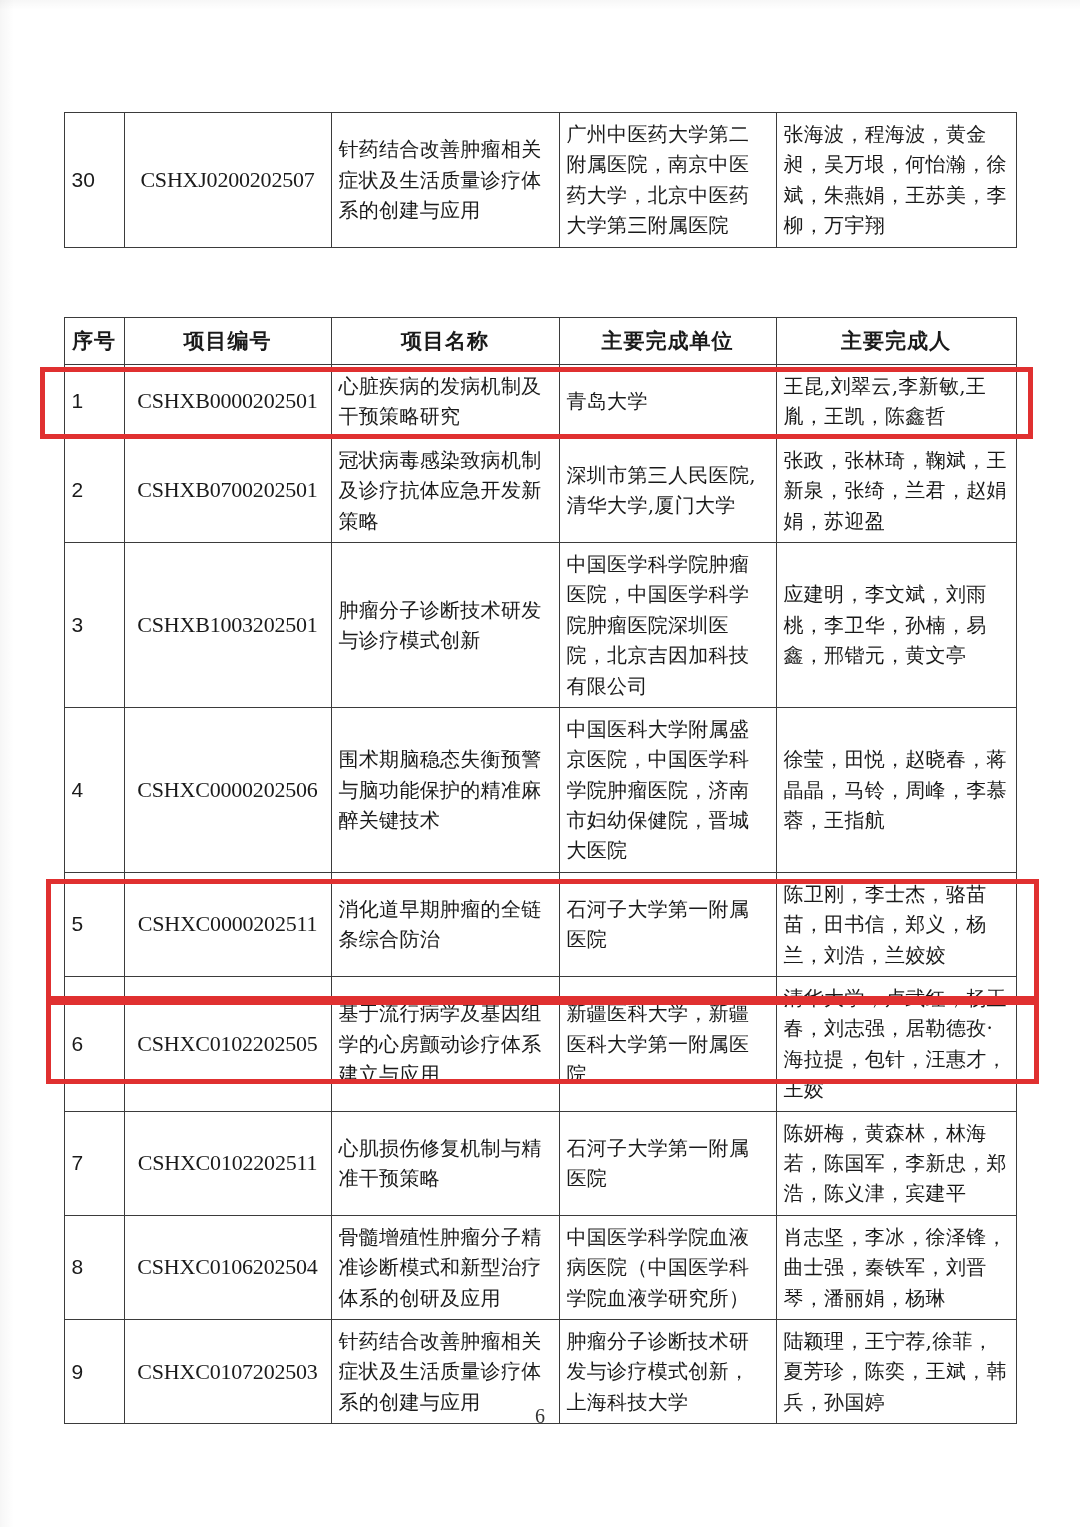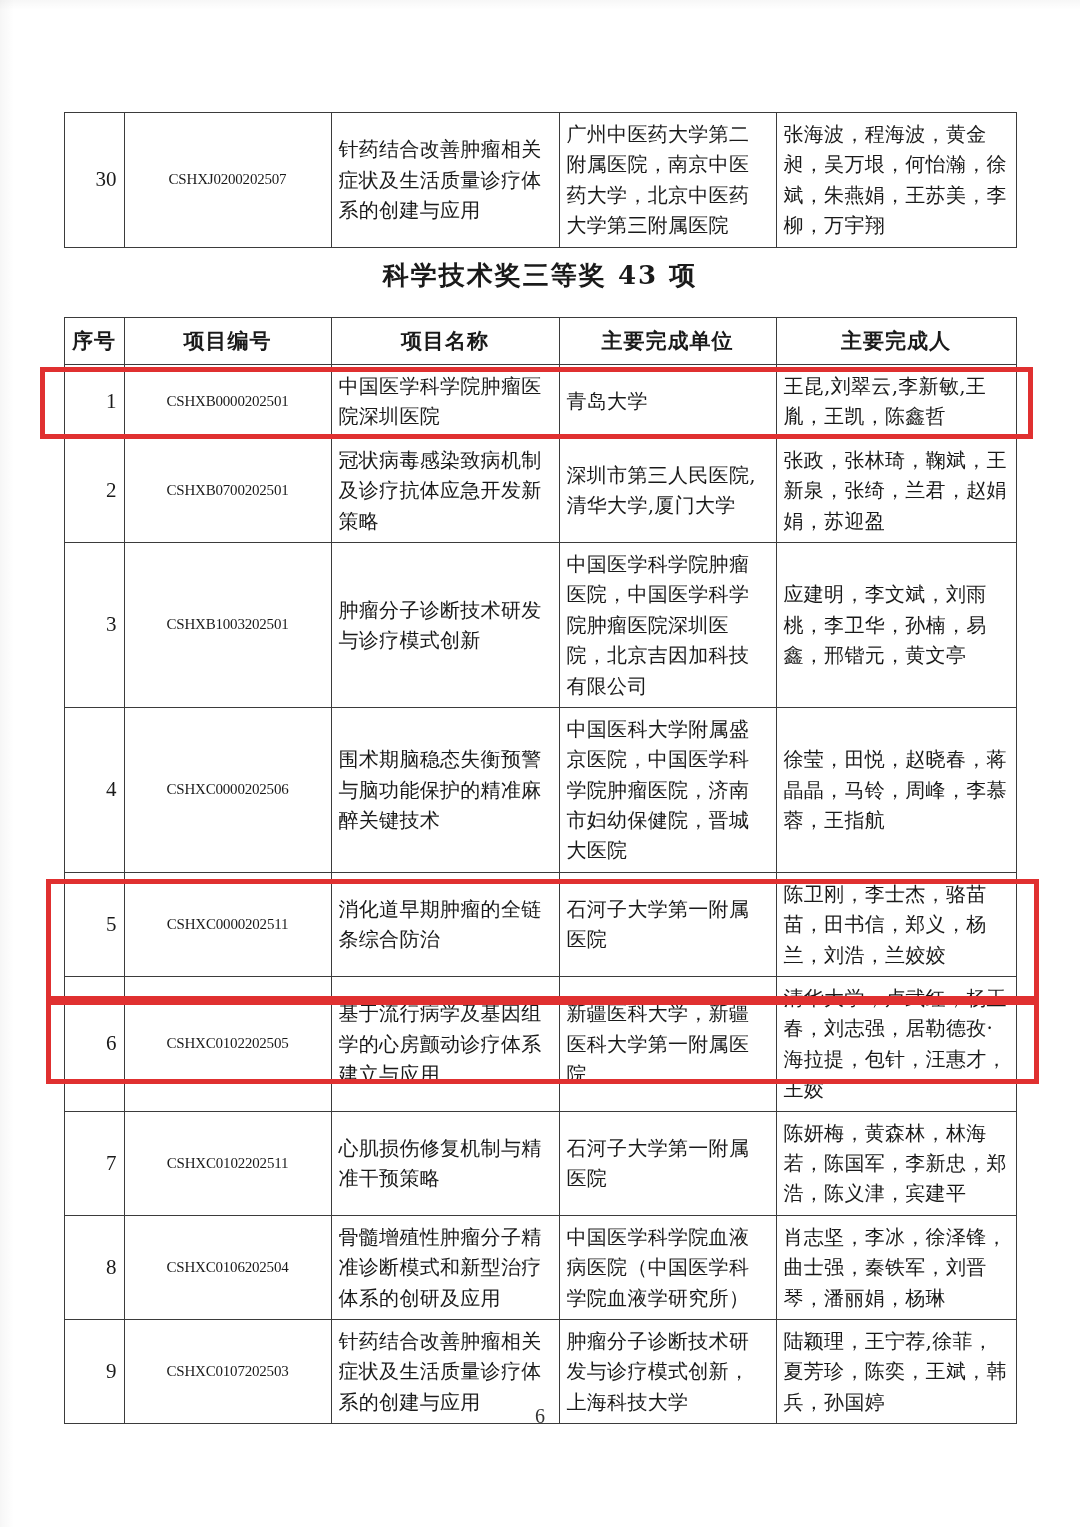--- a/index.html
+++ b/index.html
@@ -39,28 +39,28 @@
   }
 
   
   col.c-seq   { width: 60px; }
   col.c-code  { width: 207px; }
   col.c-name  { width: 228px; }
   col.c-unit  { width: 217px; }
   col.c-ppl   { width: 240px; }
 
   .cell-seq {
-    text-align: right;
+    text-align: left;
     font-size: 21px;
-    font-family: Liberation Serif, serif;
+    font-family: Liberation Sans, sans-serif;
     margin-left: 23px;
   }
   .cell-code {
     text-align: center;
-    font-size: 15px;
+    font-size: 22px;
     letter-spacing: -0.2px;
     font-family: "Liberation Serif", "DejaVu Serif", serif;
     white-space: nowrap;
   }
   .cell-cn {
     font-size: 20px;
     line-height: 1.52;
     font-family: "DejaVu Serif", "Liberation Serif", serif;
     text-align: left;
     letter-spacing: 0.3px;
@@ -163,21 +163,20 @@
           <td class="cell-seq">30</td>
           <td class="cell-code">CSHXJ0200202507</td>
           <td class="cell-cn">针药结合改善肿瘤相关症状及生活质量诊疗体系的创建与应用</td>
           <td class="cell-cn">广州中医药大学第二附属医院，南京中医药大学，北京中医药大学第三附属医院</td>
           <td class="cell-cn">张海波，程海波，黄金昶，吴万垠，何怡瀚，徐斌，朱燕娟，王苏美，李柳，万宇翔</td>
         </tr>
       </tbody>
     </table>
   </div>
 
-  <div class="section-title">科学技术奖三等奖 43 项</div>
 
   <div class="main-table-wrap">
     <table class="doc-table main-table">
       <colgroup>
         <col class="c-seq">
           <col class="c-code">
           <col class="c-name">
           <col class="c-unit">
           <col class="c-ppl">
       </colgroup>
@@ -187,21 +186,21 @@
           <td>项目编号</td>
           <td>项目名称</td>
           <td>主要完成单位</td>
           <td>主要完成人</td>
         </tr>
       </thead>
       <tbody id="main-tbody">
           <tr>
             <td class="cell-seq">1</td>
             <td class="cell-code">CSHXB0000202501</td>
-            <td class="cell-cn">中国医学科学院肿瘤医院深圳医院</td>
+            <td class="cell-cn">心脏疾病的发病机制及干预策略研究</td>
             <td class="cell-cn">青岛大学</td>
             <td class="cell-cn">王昆,刘翠云,李新敏,王胤，王凯，陈鑫哲</td>
           </tr>
           <tr>
             <td class="cell-seq">2</td>
             <td class="cell-code">CSHXB0700202501</td>
             <td class="cell-cn">冠状病毒感染致病机制及诊疗抗体应急开发新策略</td>
             <td class="cell-cn">深圳市第三人民医院,清华大学,厦门大学</td>
             <td class="cell-cn">张政，张林琦，鞠斌，王新泉，张绮，兰君，赵娟娟，苏迎盈</td>
           </tr>

